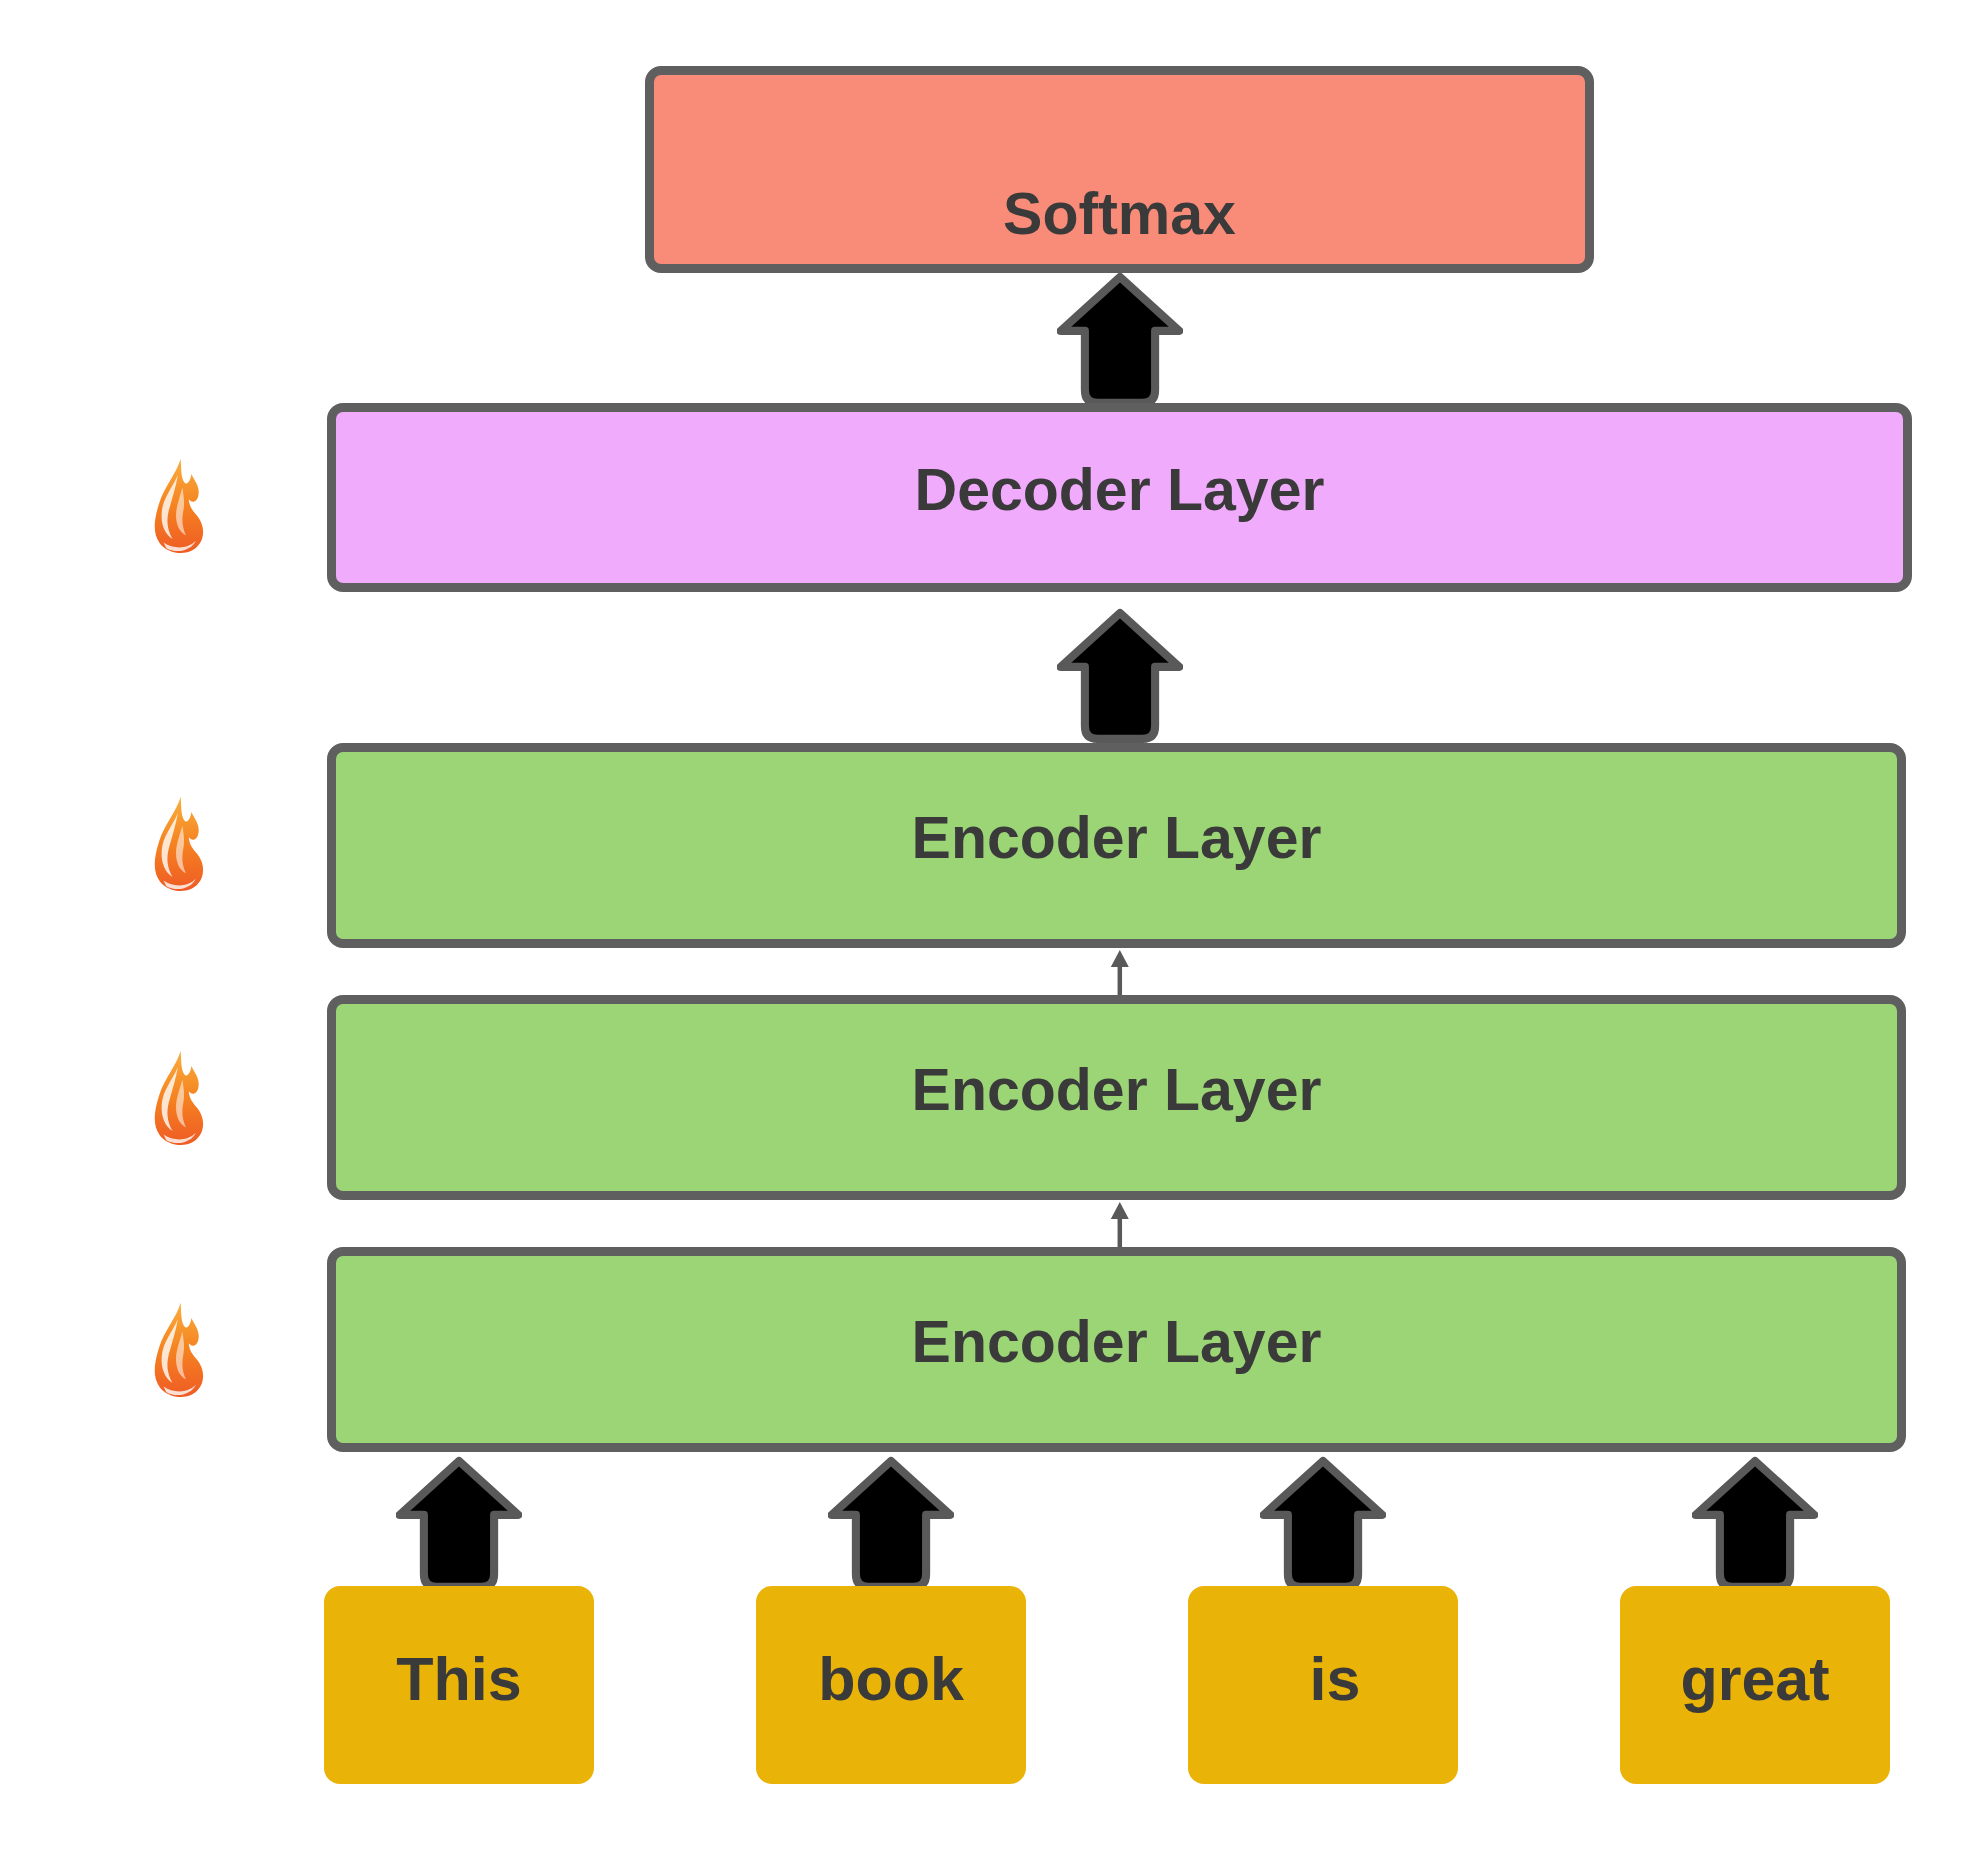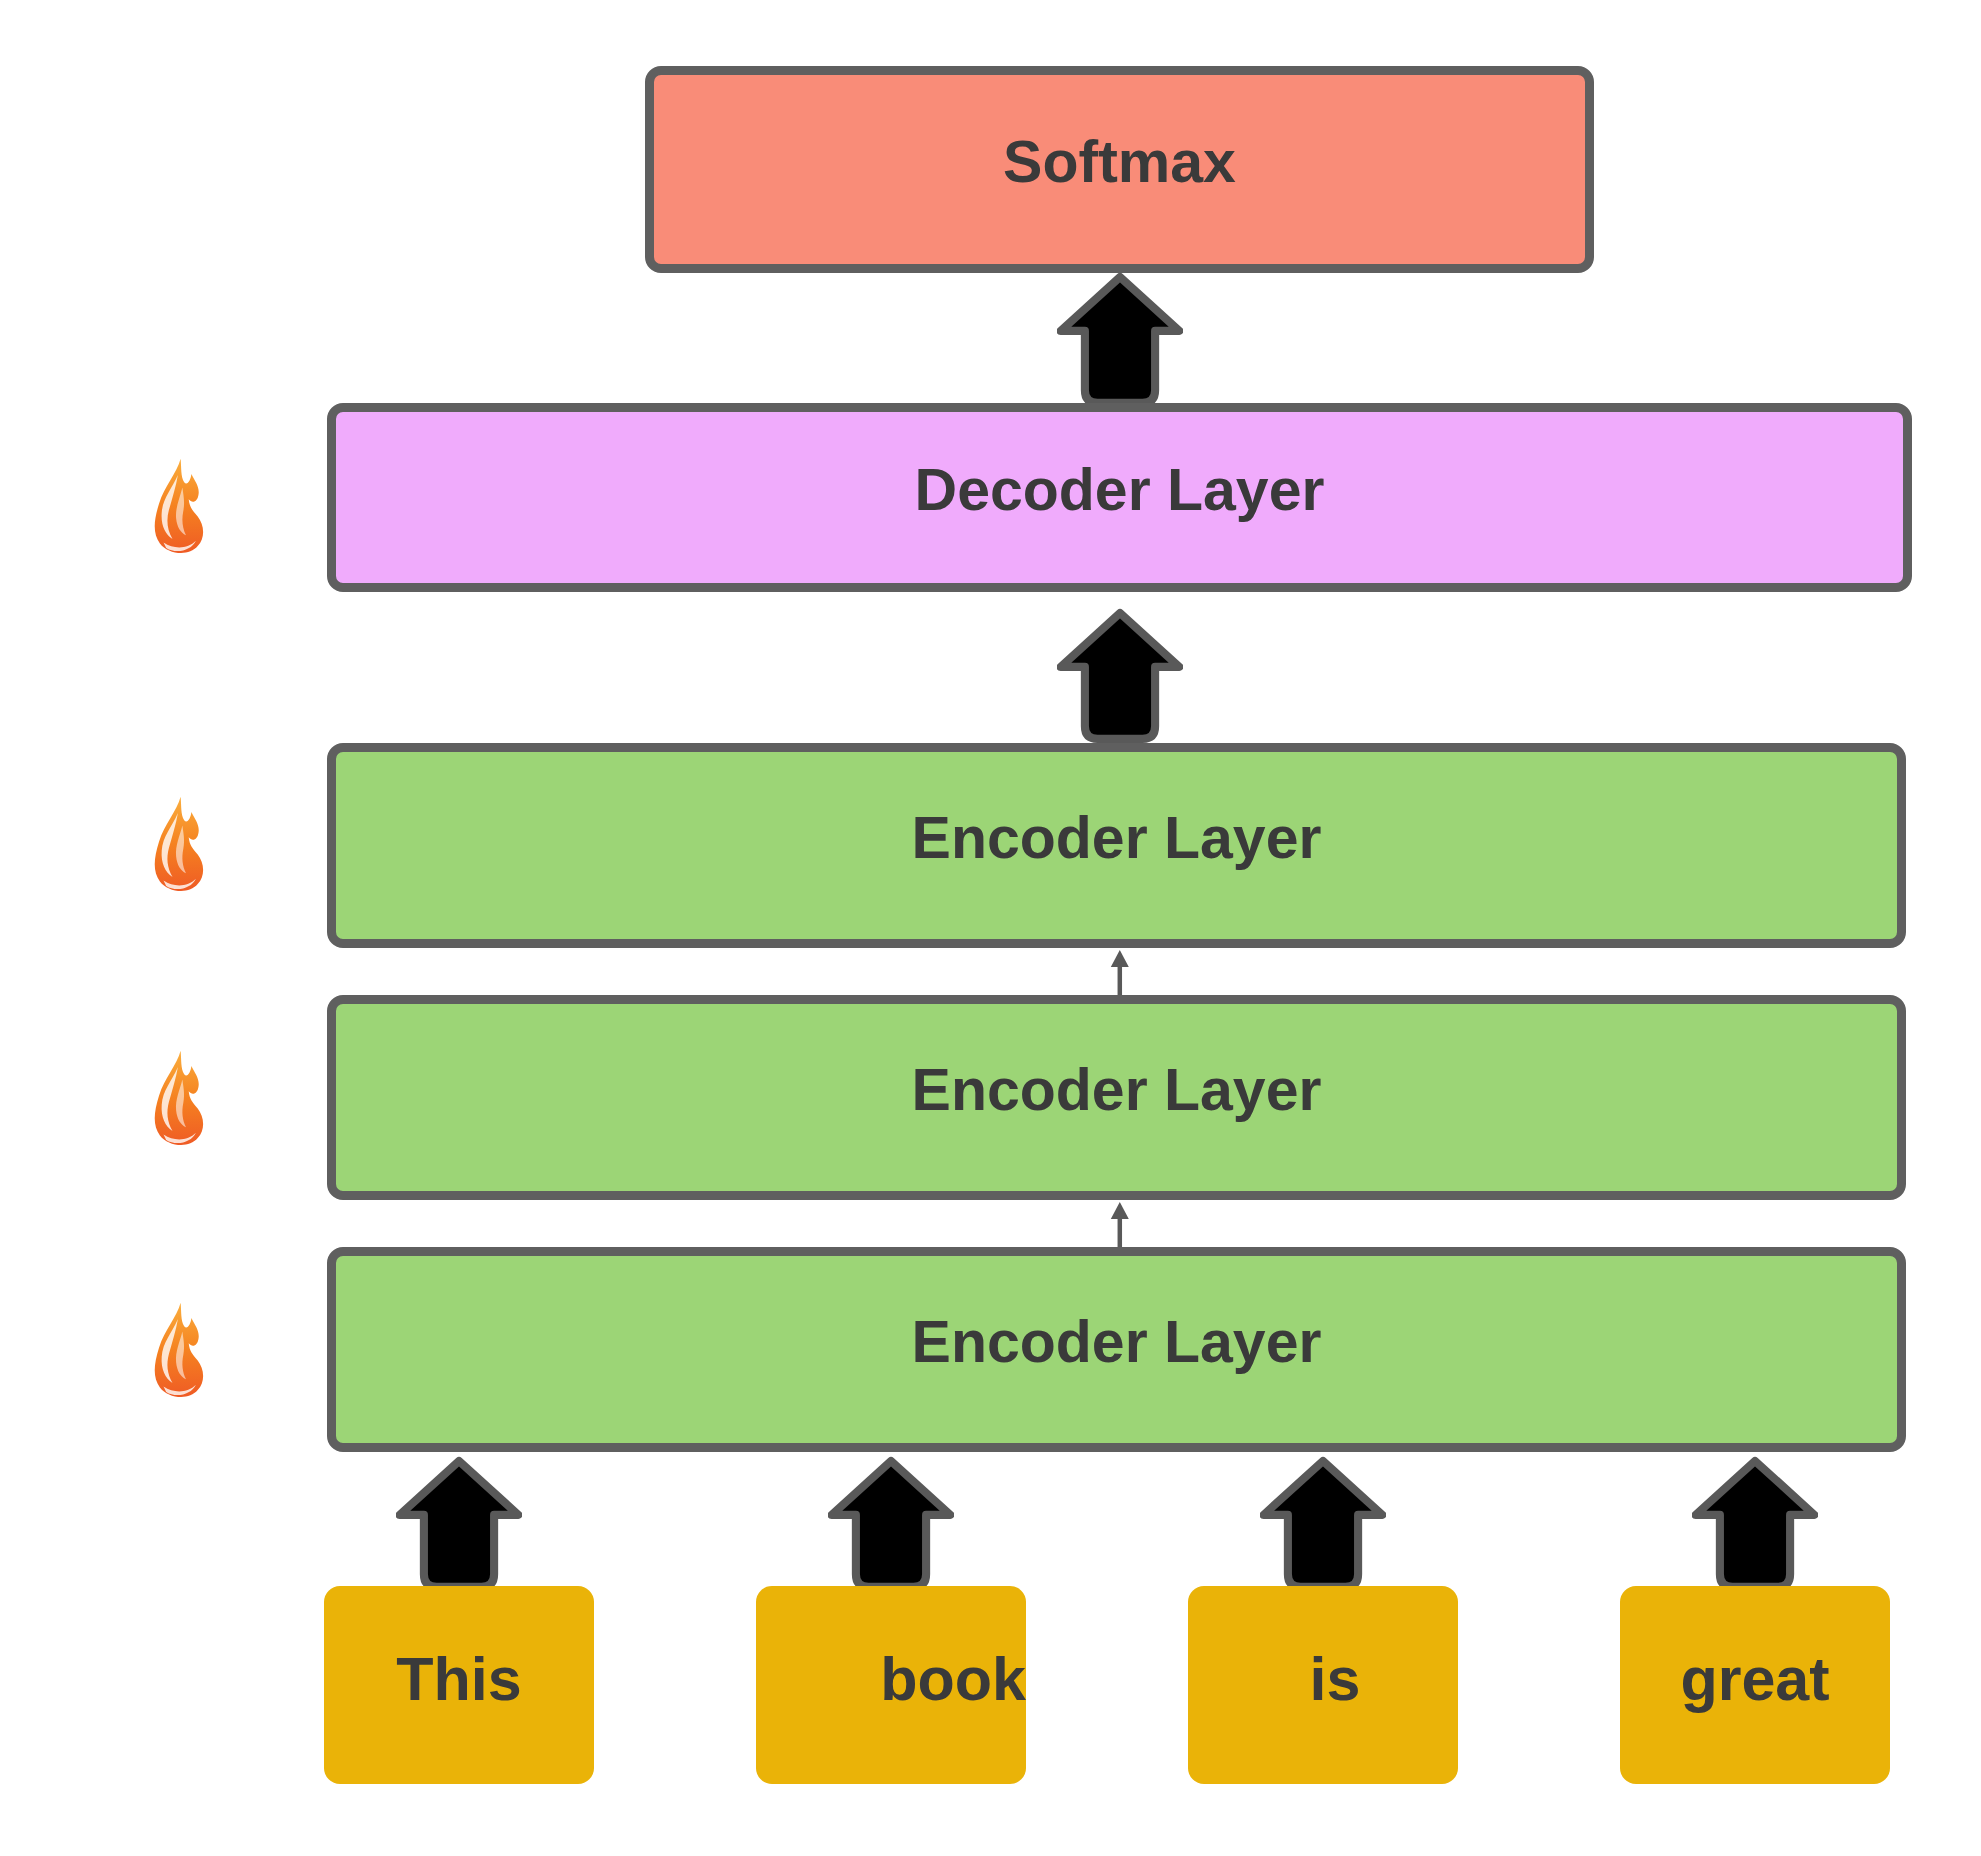--- a/index.html
+++ b/index.html
@@ -15,35 +15,35 @@
     box-sizing:border-box;
     display:flex;align-items:center;justify-content:center;
     border:9px solid #5F5F5F;
     border-radius:16px;
     color:#3A3A3A;
     font-weight:bold;
     font-size:59px;
     z-index:2;
     padding-bottom:16px;
   }
-  .softmax{left:645px;top:66px;width:949px;height:207px;background:#F98C78;}
+  .softmax{left:645px;top:66px;width:949px;height:207px;background:#F98C78;align-items:flex-end;}
   .decoder{left:327px;top:403px;width:1585px;height:189px;background:#f0abfc;}
   .encoder{left:327px;width:1579px;height:205px;background:#9CD576;}
   .enc3{top:743px;}
   .enc2{top:995px;}
   .enc1{top:1247px;}
   .token{
     position:absolute;top:1586px;width:270px;height:198px;
     box-sizing:border-box;
     display:flex;align-items:center;justify-content:center;
     background:#eab308;border:none;border-radius:16px;
     color:#3A3A3A;font-weight:bold;font-size:61px;
     z-index:2;padding-bottom:12.6px;
   }
-  .tok1{left:324px;} .tok2{left:756px;justify-content:flex-end;} .tok3{left:1188px;padding-left:24px;} .tok4{left:1620px;}
+  .tok1{left:324px;} .tok2{left:756px;} .tok3{left:1188px;padding-left:24px;} .tok4{left:1620px;}
   .arrow{position:absolute;z-index:1;}
   .big-arrow{width:126px;height:140px;}
   .thin-arrow{width:21.6px;height:49px;}
   .flame{position:absolute;width:54px;height:99px;z-index:3;}
   .fl1{left:150px;top:457px;}
   .fl2{left:150px;top:795px;}
   .fl3{left:150px;top:1049px;}
   .fl4{left:150px;top:1301px;}
   .a-mid1{left:1057px;top:269px;}
   .a-mid2{left:1057px;top:605px;}

